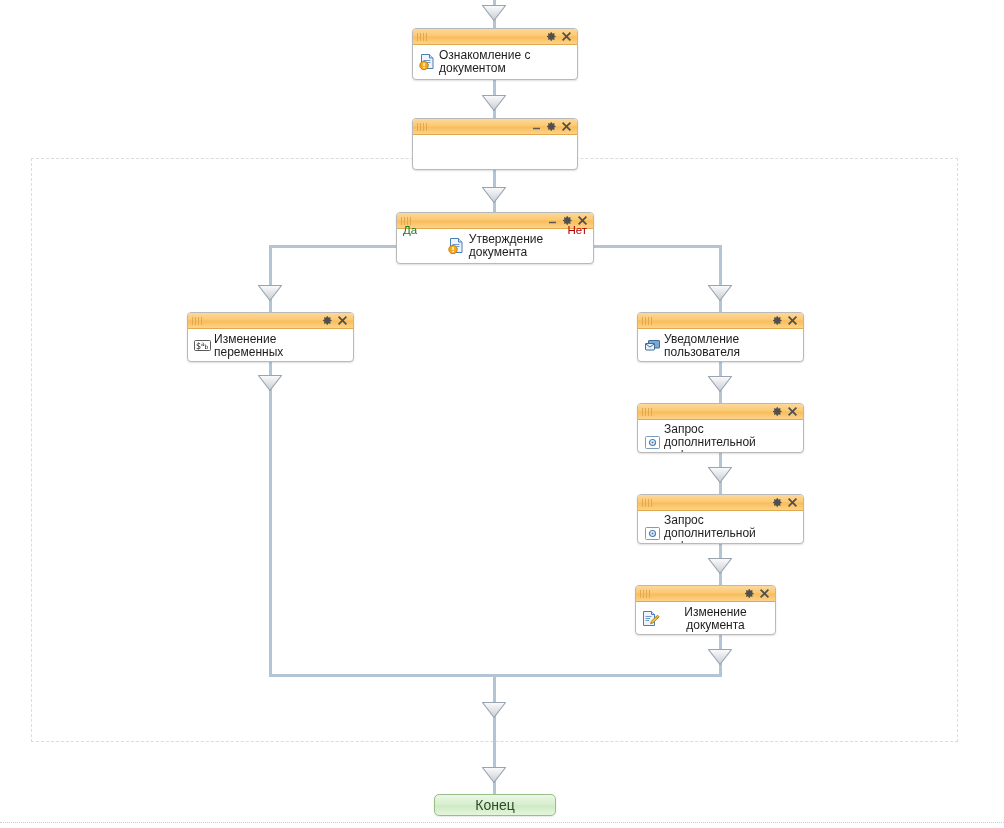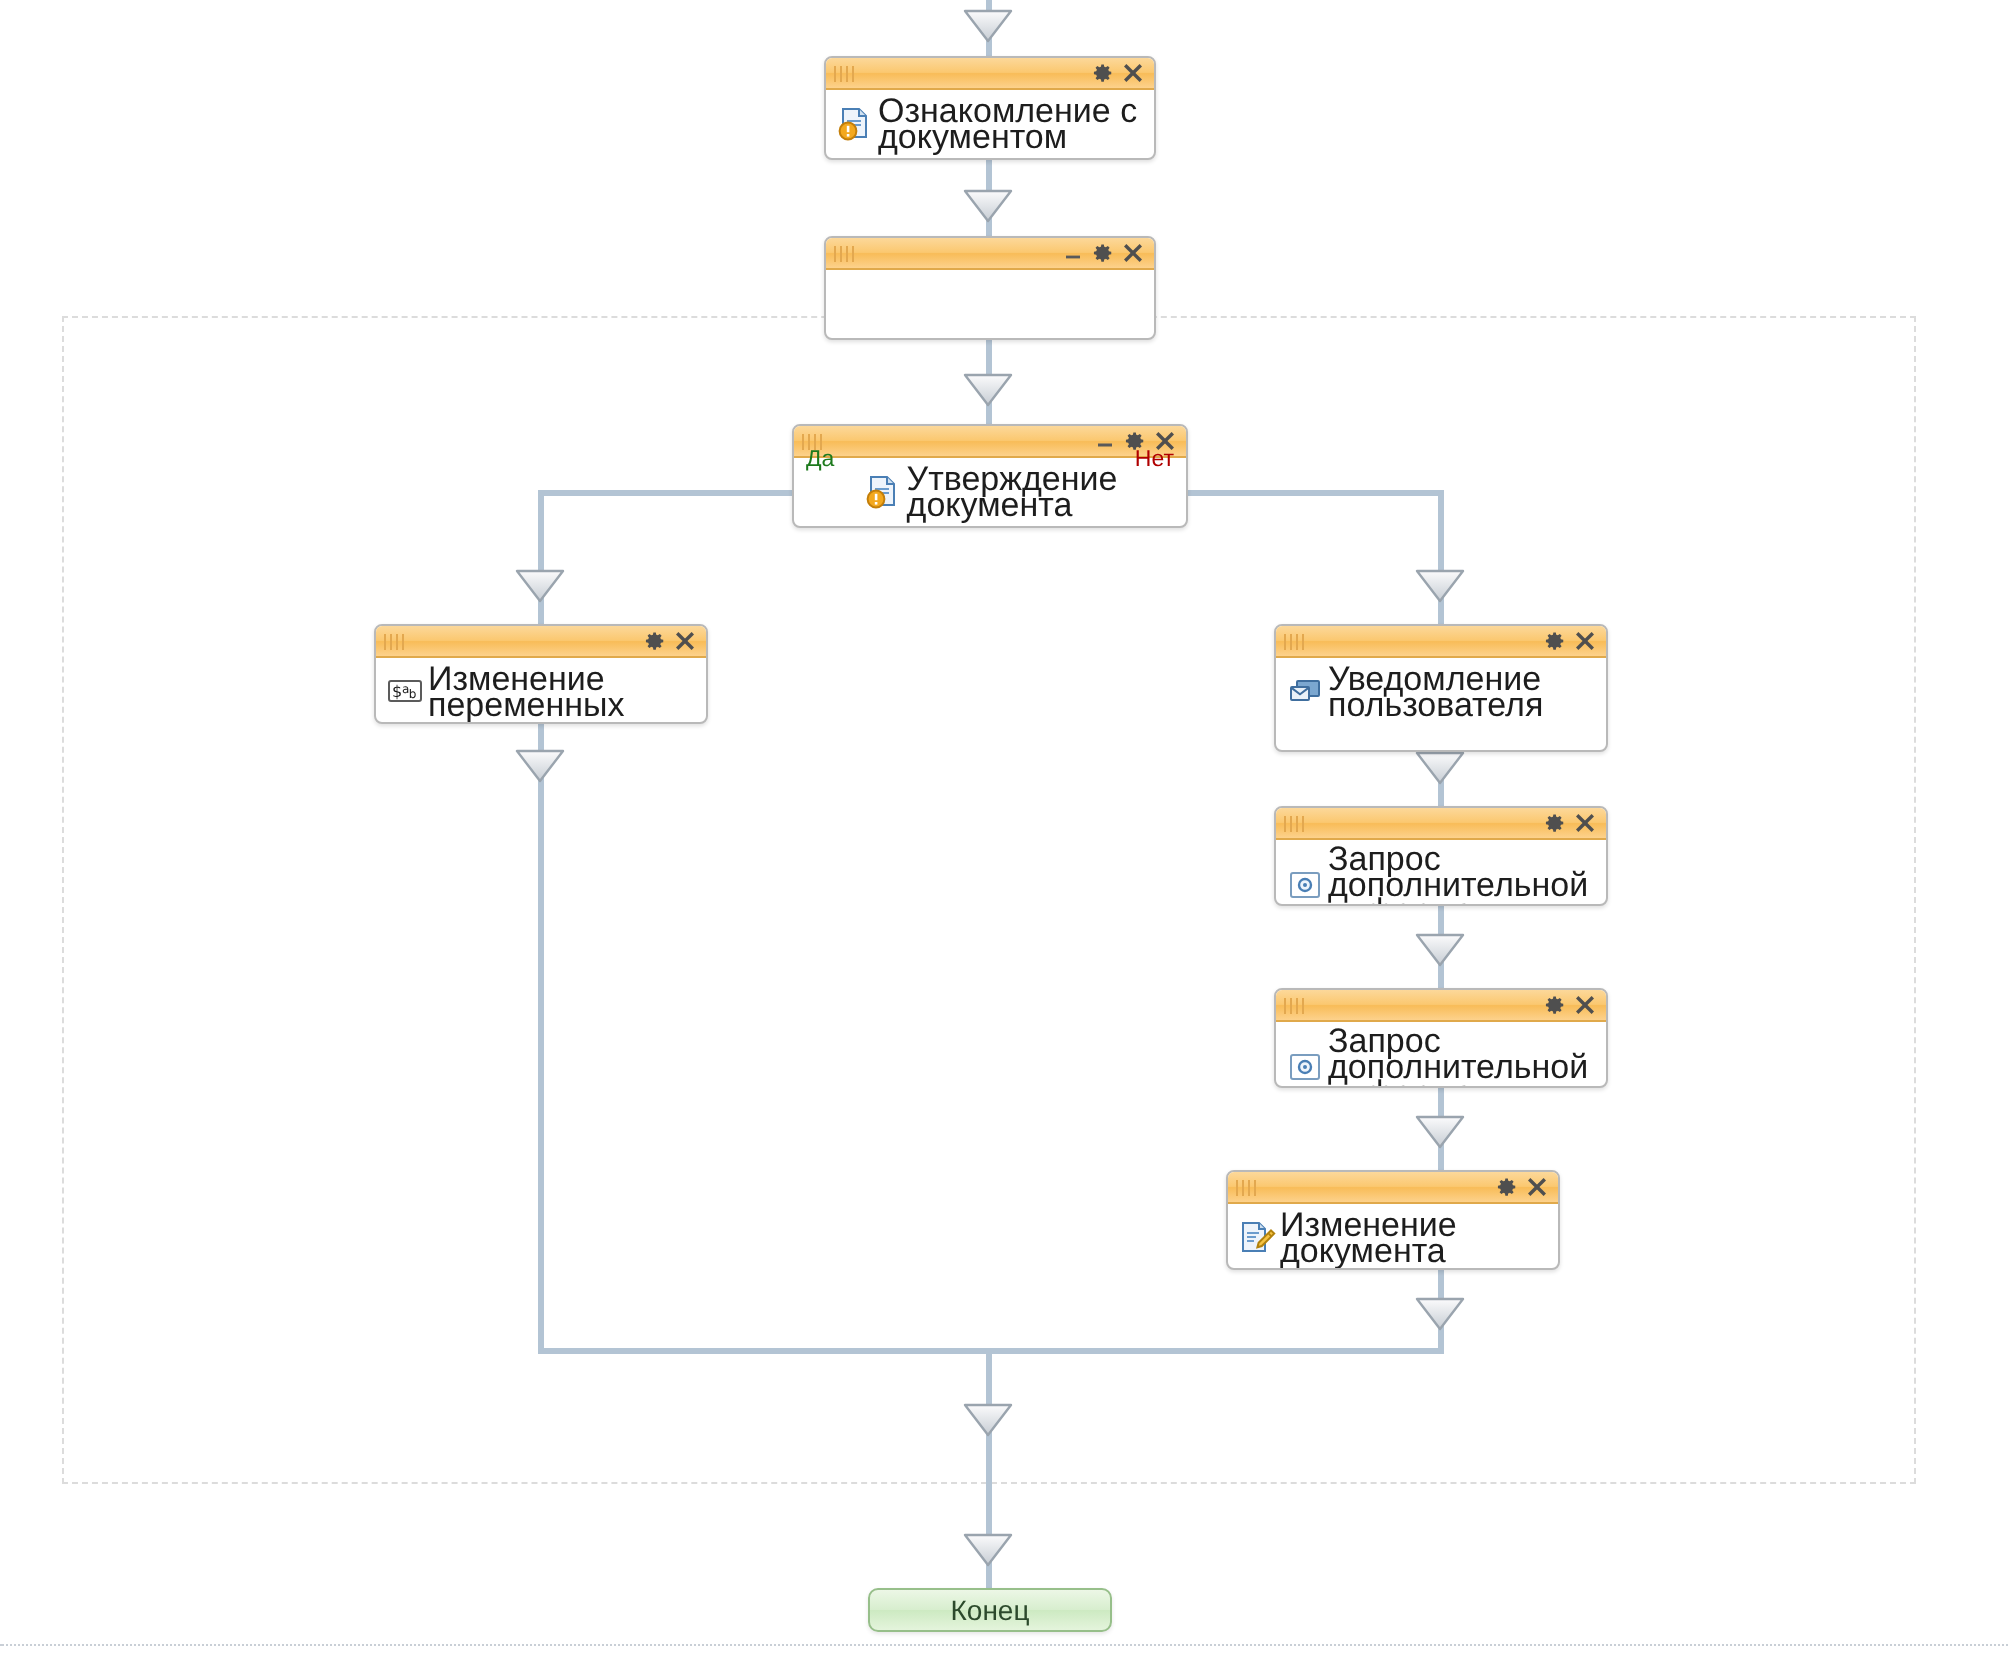--- a/index.html
+++ b/index.html
@@ -96,21 +96,21 @@
     width: 20px;
     height: 20px;
     flex: 0 0 auto;
     display: flex;
     align-items: center;
     justify-content: center;
     margin-right: 2px;
   }
   .node-icon svg { display: block; }
   .node-title {
-    font-size: 17px;
+    font-size: 12px;
     color: #1d1d1d;
     line-height: 13px;
     white-space: pre-line;
     flex: 1 1 auto;
   }
   
   .branch-label {
     position: absolute;
     font-size: 11.5px;
     line-height: 13px;
@@ -460,21 +460,21 @@
             <svg width="19" height="19" viewBox="0 0 19 19">
       <rect x="1.5" y="4.5" width="16" height="10" rx="1" fill="#ffffff" stroke="#5b5b5b" stroke-width="1"></rect>
       <text x="3" y="12.6" font-family="DejaVu Sans, sans-serif" font-size="8" fill="#1a1a1a">$</text>
       <text x="8" y="10.4" font-family="DejaVu Sans, sans-serif" font-size="6" fill="#1a1a1a">a</text>
       <text x="11.4" y="13.2" font-family="DejaVu Sans, sans-serif" font-size="6" fill="#1a1a1a">b</text>
     </svg>
           </span>
           <span class="node-title">Изменение переменных</span>
         </div>
       </div>
-      <div class="node" style="left: 637px; top: 312px; width: 167px; height: 64px;">
+      <div class="node" style="left: 637px; top: 312px; width: 167px; height: 50px;">
         <div class="node-header">
           <span class="grip">
             <i></i>
             <i></i>
             <i></i>
             <i></i>
           </span>
           <span class="hdr-spacer"></span>
           <span class="hdr-btn">
             <svg width="11" height="11" viewBox="0 0 16 16">
@@ -562,21 +562,21 @@
             <svg width="19" height="19" viewBox="0 0 19 19">
       <rect x="2.5" y="3.5" width="14" height="12" rx="1" fill="#ffffff" stroke="#7a9dbf" stroke-width="1"></rect>
       <circle cx="9.5" cy="9.5" r="3" fill="#eef4fb" stroke="#4a7fb5" stroke-width="1.2"></circle>
       <circle cx="9.5" cy="9.5" r="1" fill="#4a7fb5"></circle>
     </svg>
           </span>
           <span class="node-title">Запрос дополнительной
 информации</span>
         </div>
       </div>
-      <div class="node" style="left: 613px; top: 585px; width: 167px; height: 50px;">
+      <div class="node" style="left: 635px; top: 585px; width: 141px; height: 50px; text-align: center;">
         <div class="node-header">
           <span class="grip">
             <i></i>
             <i></i>
             <i></i>
             <i></i>
           </span>
           <span class="hdr-spacer"></span>
           <span class="hdr-btn">
             <svg width="11" height="11" viewBox="0 0 16 16">

